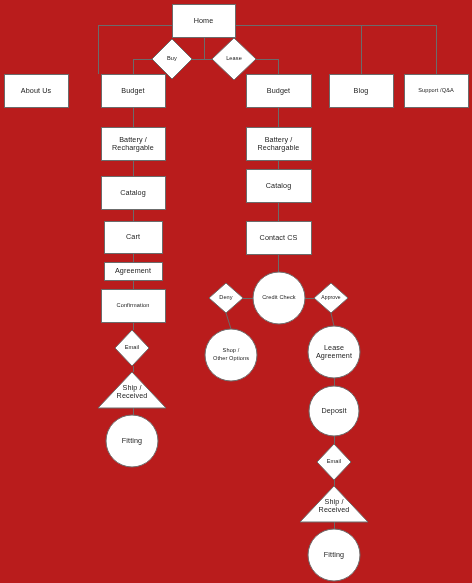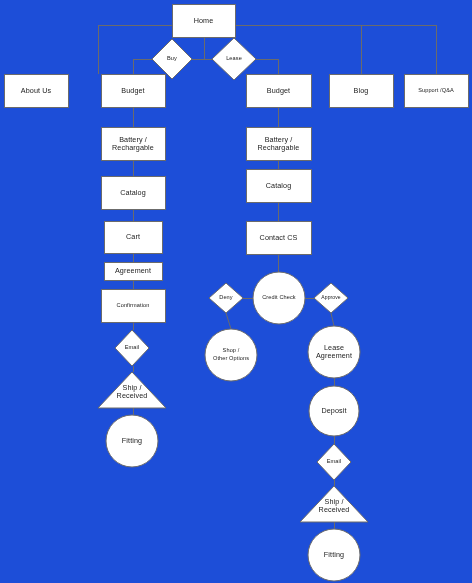--- a/index.html
+++ b/index.html
@@ -8,21 +8,21 @@
     padding: 0;
     background: #ffffff;
   }
   body {
     font-family: "Liberation Sans", sans-serif;
   }
   #diagram-root {
     position: relative;
     width: 472px;
     height: 583px;
-    background: #1d4ed8;
+    background: #b91c1c;
     overflow: hidden;
   }
   #flow-svg {
     position: absolute;
     top: 0;
     left: 0;
     width: 472px;
     height: 583px;
   }
   .edge {

